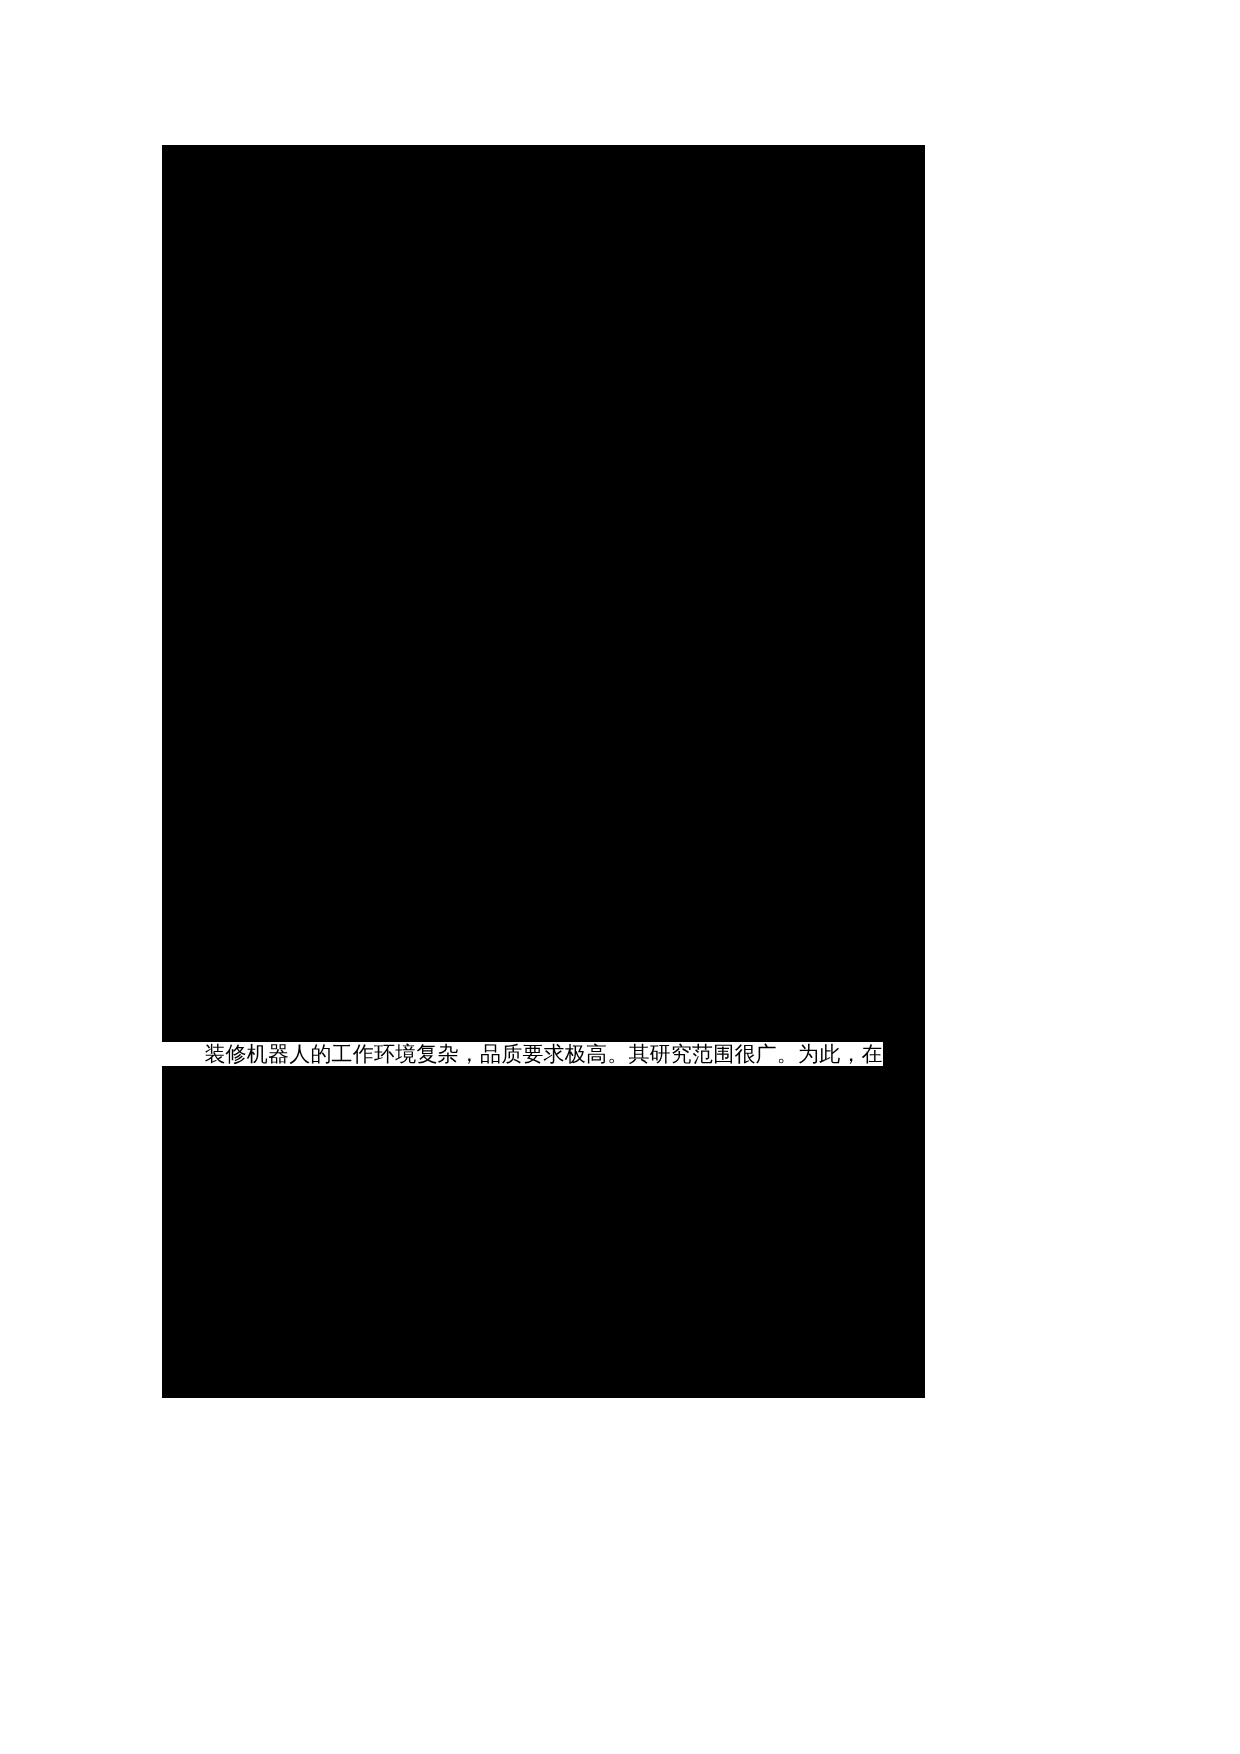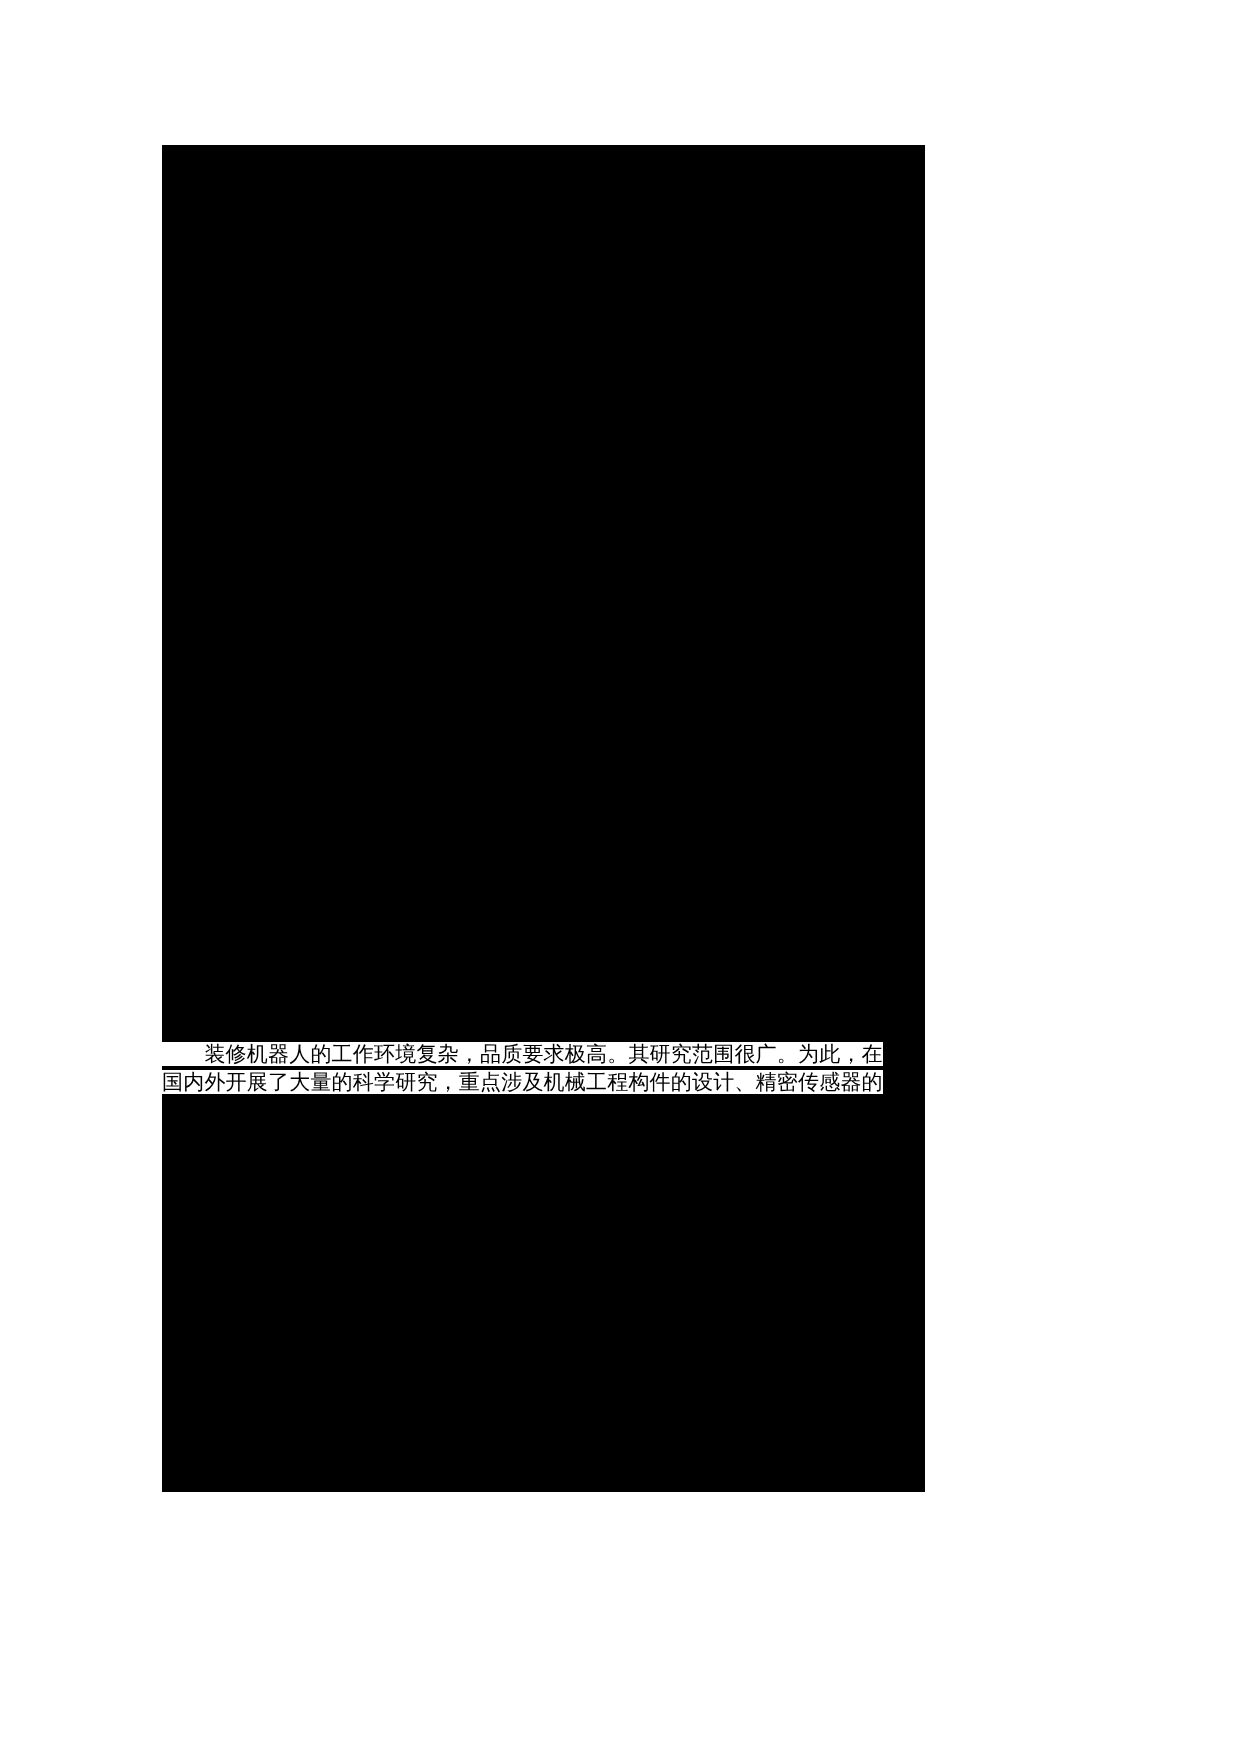--- a/index.html
+++ b/index.html
@@ -12,21 +12,21 @@
     height: 1754px;
     position: relative;
     font-family: "Liberation Serif", serif;
   }
   
   .page {
     position: absolute;
     left: 0;
     top: 0;
     width: 1240px;
-    height: 1754px;
+    height: 1398px;
     background: #ffffff;
     overflow: hidden;
   }
   .redaction-block {
     position: absolute;
     left: 162px;
     top: 145px;
     width: 763px;
     height: 1347px;
     background: #000000;
@@ -56,16 +56,15 @@
 </style>
 </head>
 <body>
 
 <div class="page">
 
   <div class="redaction-block"></div>
 
   <div class="visible-paragraph">
     <span class="line"><span class="hl">　　装修机器人的工作环境复杂，品质要求极高。其研究范围很广。为此，在</span></span>
-    <span class="line"><span class="hl">国内外开展了大量的科学研究，重点涉及机械工程构件的设计、精密传感器的</span></span>
   </div>
 
 </div>
 
 </body></html>

